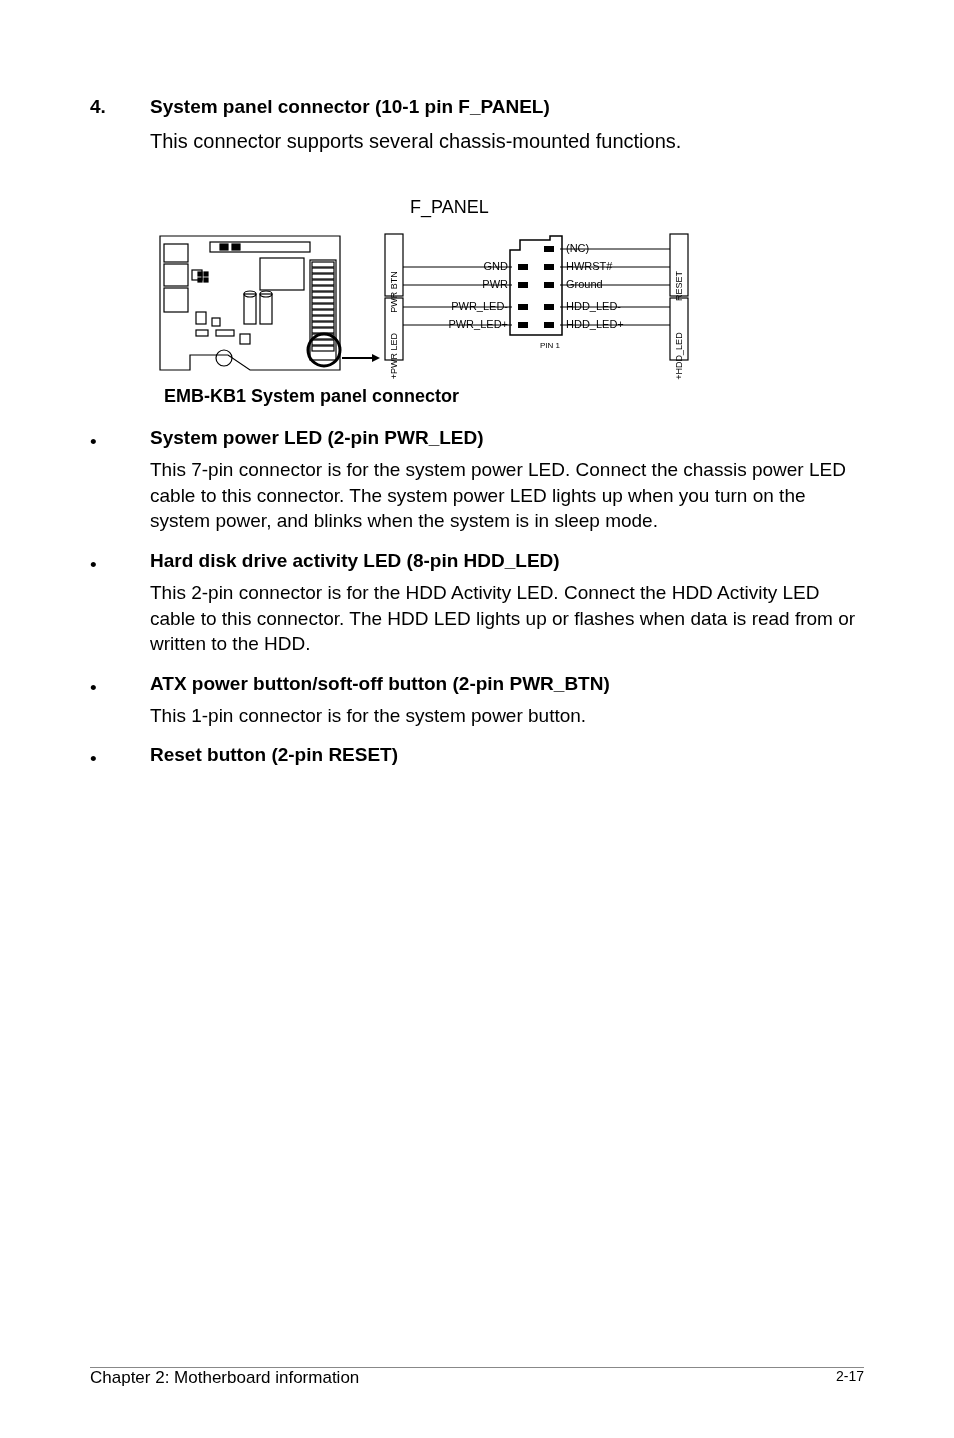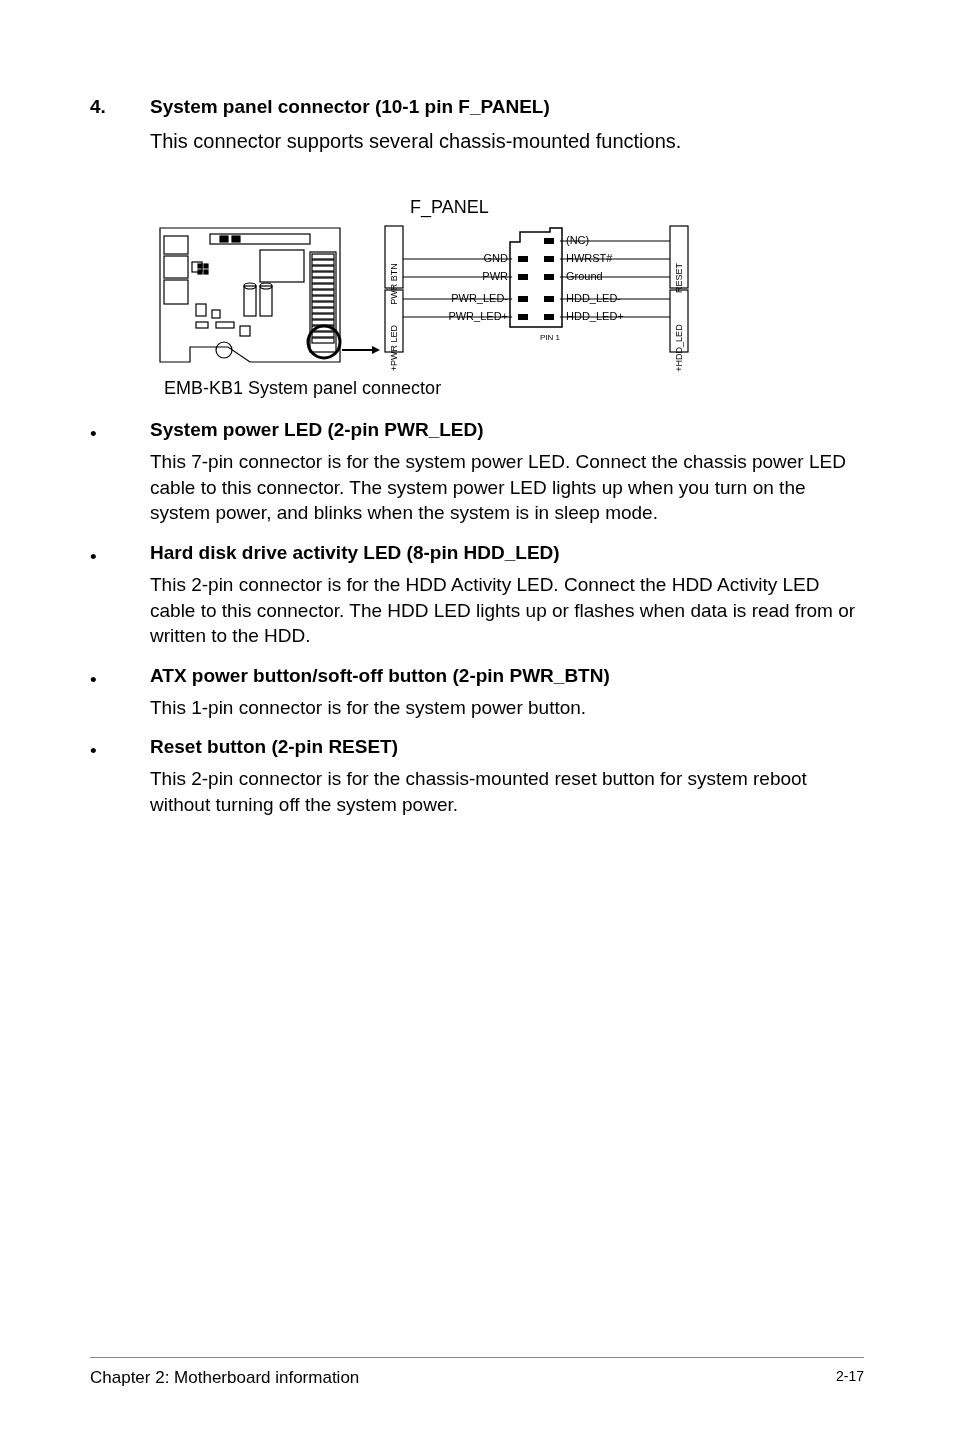--- a/index.html
+++ b/index.html
@@ -35,28 +35,28 @@
     font-size: 20px;
     line-height: 1.35;
     margin-bottom: 42px;
   }
   .diagram-area {
     margin-left: 60px;
     margin-bottom: 20px;
   }
   .diagram-title {
     font-size: 18px;
-    margin-bottom: 4px;
+    margin-bottom: 12px;
     margin-left: 260px;
   }
   .diagram-svg {
     display: block;
   }
   .diagram-caption {
-    font-weight: normal;
+    font-weight: bold;
     font-size: 18px;
     margin-top: 6px;
     margin-left: 14px;
   }
   .bullet-item {
     display: flex;
     margin-top: 10px;
   }
   .bullet-dot {
     width: 60px;
@@ -75,21 +75,20 @@
     font-size: 19px;
     line-height: 1.35;
     margin-bottom: 6px;
   }
   .footer {
     position: absolute;
     bottom: 50px;
     left: 90px;
     right: 90px;
     border-top: 1px solid #888;
-    padding-top: 10px;
     display: flex;
     justify-content: space-between;
     font-size: 17px;
   }
   .footer-right {
     font-size: 14px;
     text-align: right;
   }
 </style>
 </head>
@@ -249,20 +248,19 @@
   <div class="bullet-content">
     <div class="bullet-title">ATX power button/soft-off button (2-pin PWR_BTN)</div>
     <div class="bullet-body">This 1-pin connector is for the system power button.</div>
   </div>
 </div>
 
 <div class="bullet-item">
   <div class="bullet-dot">•</div>
   <div class="bullet-content">
     <div class="bullet-title">Reset button (2-pin RESET)</div>
-    <div class="bullet-body">This 2-pin connector is for the chassis-mounted reset button for system reboot without turning off the system power.</div>
   </div>
 </div>
 
 <div class="footer">
   <div>Chapter 2: Motherboard information</div>
   <div class="footer-right">2-17</div>
 </div>
 
 </body></html>

